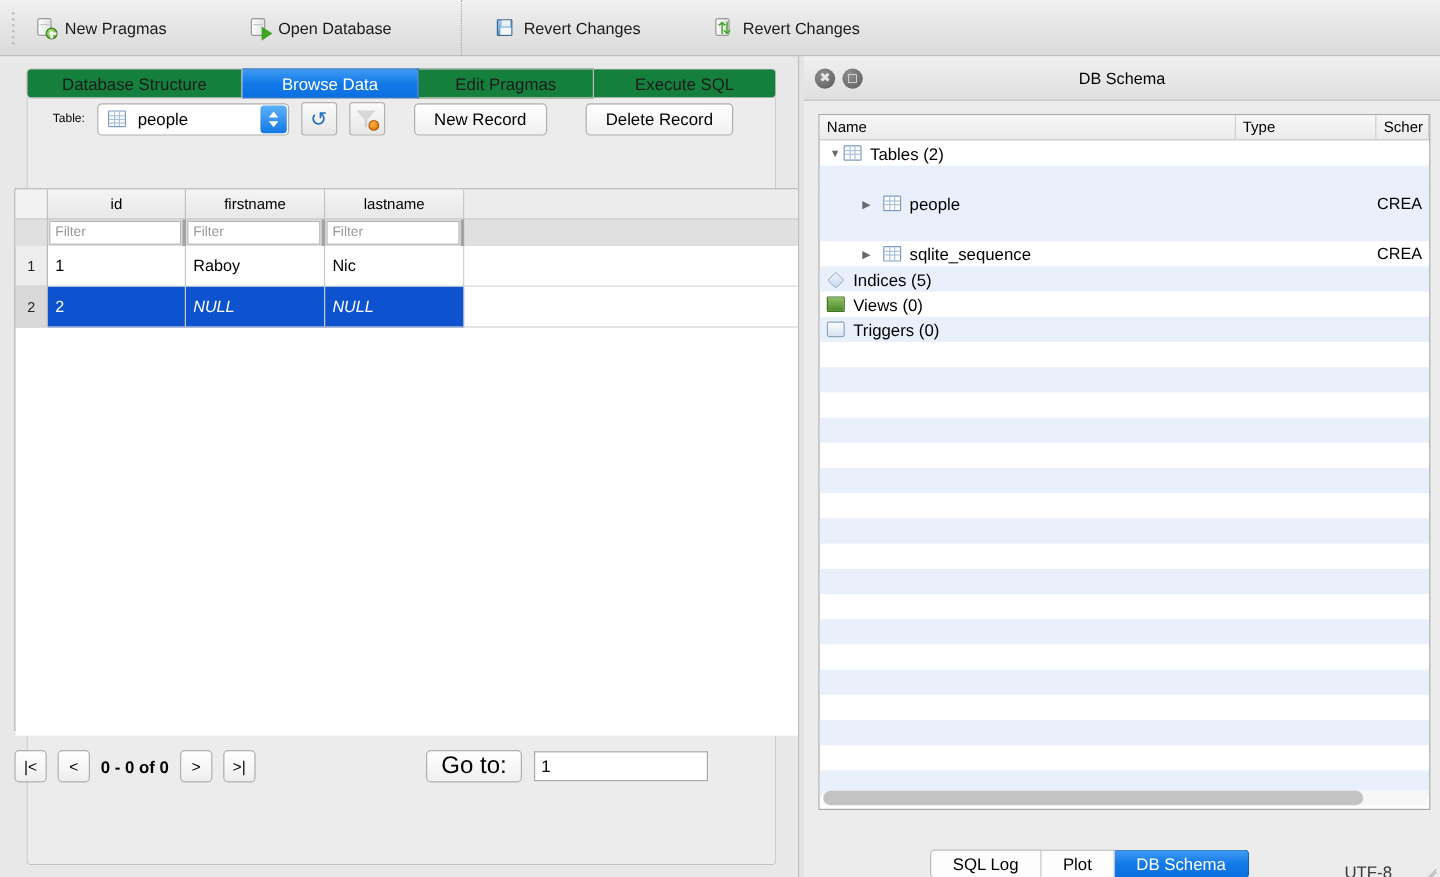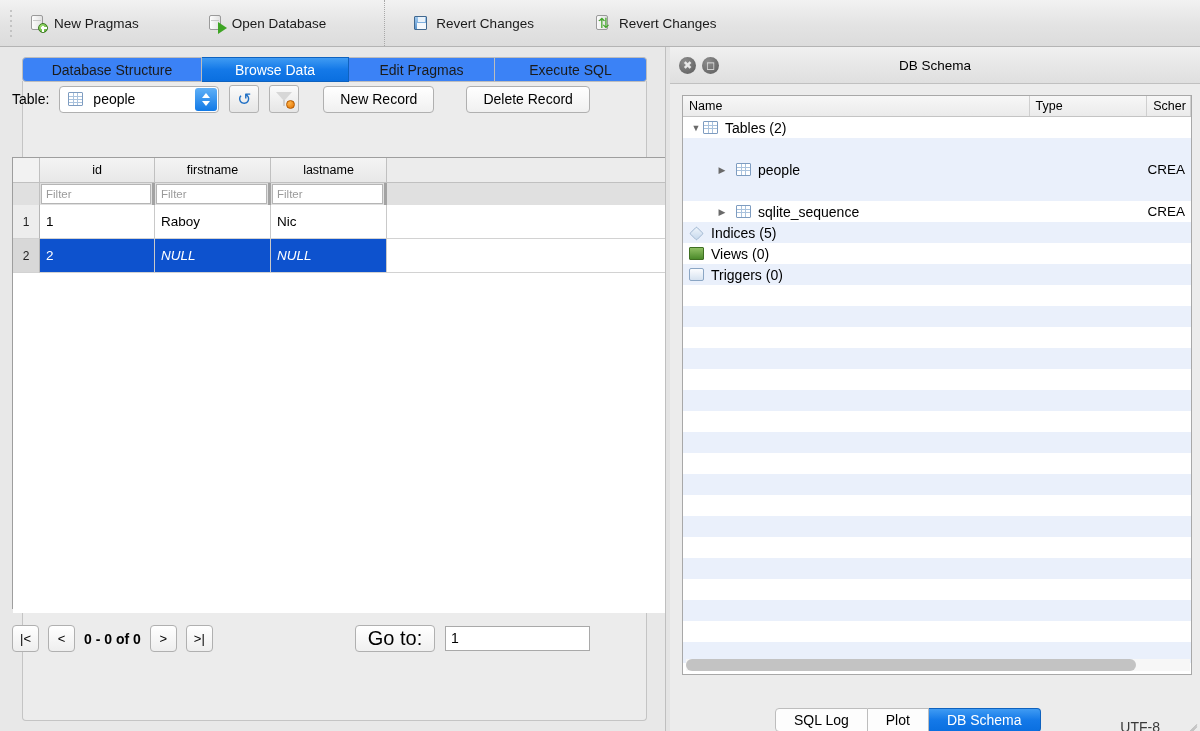--- a/index.html
+++ b/index.html
@@ -71,39 +71,39 @@
     position:absolute; left:4px; top:2px; width:12px; height:14px;
     color:#3ea524; font-size:14px; line-height:14px;
   }
 
   
   .left-panel { position:absolute; left:0; top:47px; width:665px; height:684px; background:#e8e8e8; }
 
   .tabbar { position:absolute; left:22px; top:10px; width:625px; height:25px; display:flex; }
   .tab {
     flex:0 0 auto; height:25px; line-height:24px; text-align:center;
-    font-size:14px; background:#3b82f6; border:1px solid #bdbdbd;
+    font-size:14px; background:#15803d; border:1px solid #bdbdbd;
     border-left-width:0; cursor:default; color:#1b1b1b;
   }
   .tab:first-child { border-left-width:1px; border-radius:4px 0 0 4px; }
   .tab:last-child { border-radius:0 4px 4px 0; }
   .tab.active {
     background: linear-gradient(to bottom,#3f9bf3 0%,#1479e8 50%,#0a6fe0 100%);
     color:#fff; border-color:#0f62be;
   }
 
   .panel-body {
     position:absolute; left:22px; top:34px; width:625px; height:640px;
     background:#ececec; border:1px solid #c4c4c4; border-top:none;
     border-radius:0 0 4px 4px;
   }
 
   
   .tablerow { position:absolute; left:12px; top:38px; display:flex; align-items:center; gap:10px; }
-  .lbl-table { font-size:14px; }
+  .lbl-table { font-size:10px;margin-left:32px; }
   .combo {
     position:relative; width:160px; height:27px; background:#fff;
     border:1px solid #b0b0b0; border-radius:4px; display:flex; align-items:center;
     padding-left:8px; gap:10px;
   }
   .grid-icon {
     width:15px; height:14px; background:#fff; border:1px solid #7e9cc0; border-radius:1px;
     position:relative; flex:0 0 15px;
   }
   .grid-icon:before{

